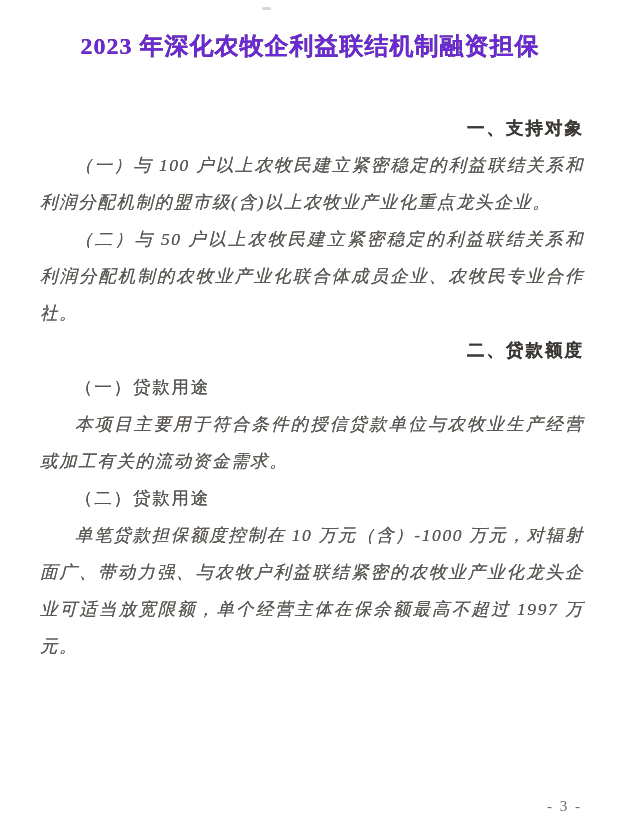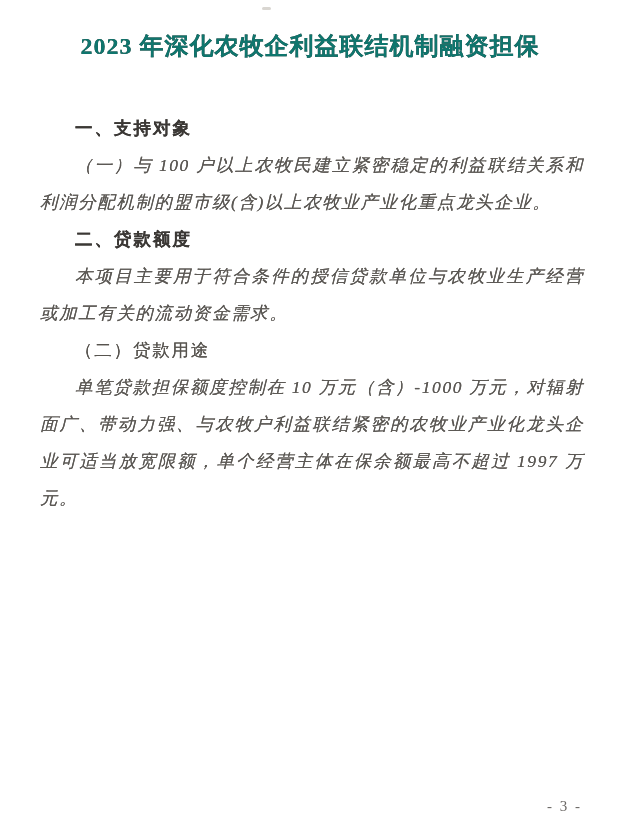--- a/index.html
+++ b/index.html
@@ -29,38 +29,39 @@
     background: #d9d6d1;
     border-radius: 2px;
   }
   .doc-title {
     padding-top: 26px;
     text-align: center;
     font-size: 24px;
     font-weight: 700;
     line-height: 40px;
     letter-spacing: 1px;
-    color: #0f766e;
+    color: #6d28d9;
     text-shadow: 0 0 0.5px #2e2c29;
   }
   .doc-body {
     margin-top: 44px;
     padding: 0 36px 0 40px;
     font-size: 17.5px;
     line-height: 37px;
   }
   .doc-body > div {
     margin: 0;
     text-indent: 2em;
   }
   .heading {
     font-weight: 700;
     color: #3b3835;
     letter-spacing: 2px;
     text-shadow: 0 0 0.5px #3b3835;
+    text-align: right;
   }
   .subheading {
     color: #57544f;
     letter-spacing: 1.8px;
     text-shadow: 0 0 0.3px #57544f;
   }
   .paragraph {
     color: #5c5955;
     letter-spacing: 1.6px;
     text-align: justify;
@@ -80,19 +81,21 @@
 <body>
 
 <div class="page">
   <div class="scan-artifact"></div>
   <div class="doc-title">
     <div>2023 年深化农牧企利益联结机制融资担保</div>
   </div>
   <div class="doc-body">
       <div class="heading">一、支持对象</div>
       <div class="paragraph">（一）与 100 户以上农牧民建立紧密稳定的利益联结关系和利润分配机制的盟市级(含)以上农牧业产业化重点龙头企业。</div>
+      <div class="paragraph">（二）与 50 户以上农牧民建立紧密稳定的利益联结关系和利润分配机制的农牧业产业化联合体成员企业、农牧民专业合作社。</div>
       <div class="heading">二、贷款额度</div>
+      <div class="subheading">（一）贷款用途</div>
       <div class="paragraph">本项目主要用于符合条件的授信贷款单位与农牧业生产经营或加工有关的流动资金需求。</div>
       <div class="subheading">（二）贷款用途</div>
       <div class="paragraph">单笔贷款担保额度控制在 10 万元（含）-1000 万元，对辐射面广、带动力强、与农牧户利益联结紧密的农牧业产业化龙头企业可适当放宽限额，单个经营主体在保余额最高不超过 1997 万元。</div>
     </div>
   <div class="page-number">- 3 -</div>
 </div>
 
 </body></html>

